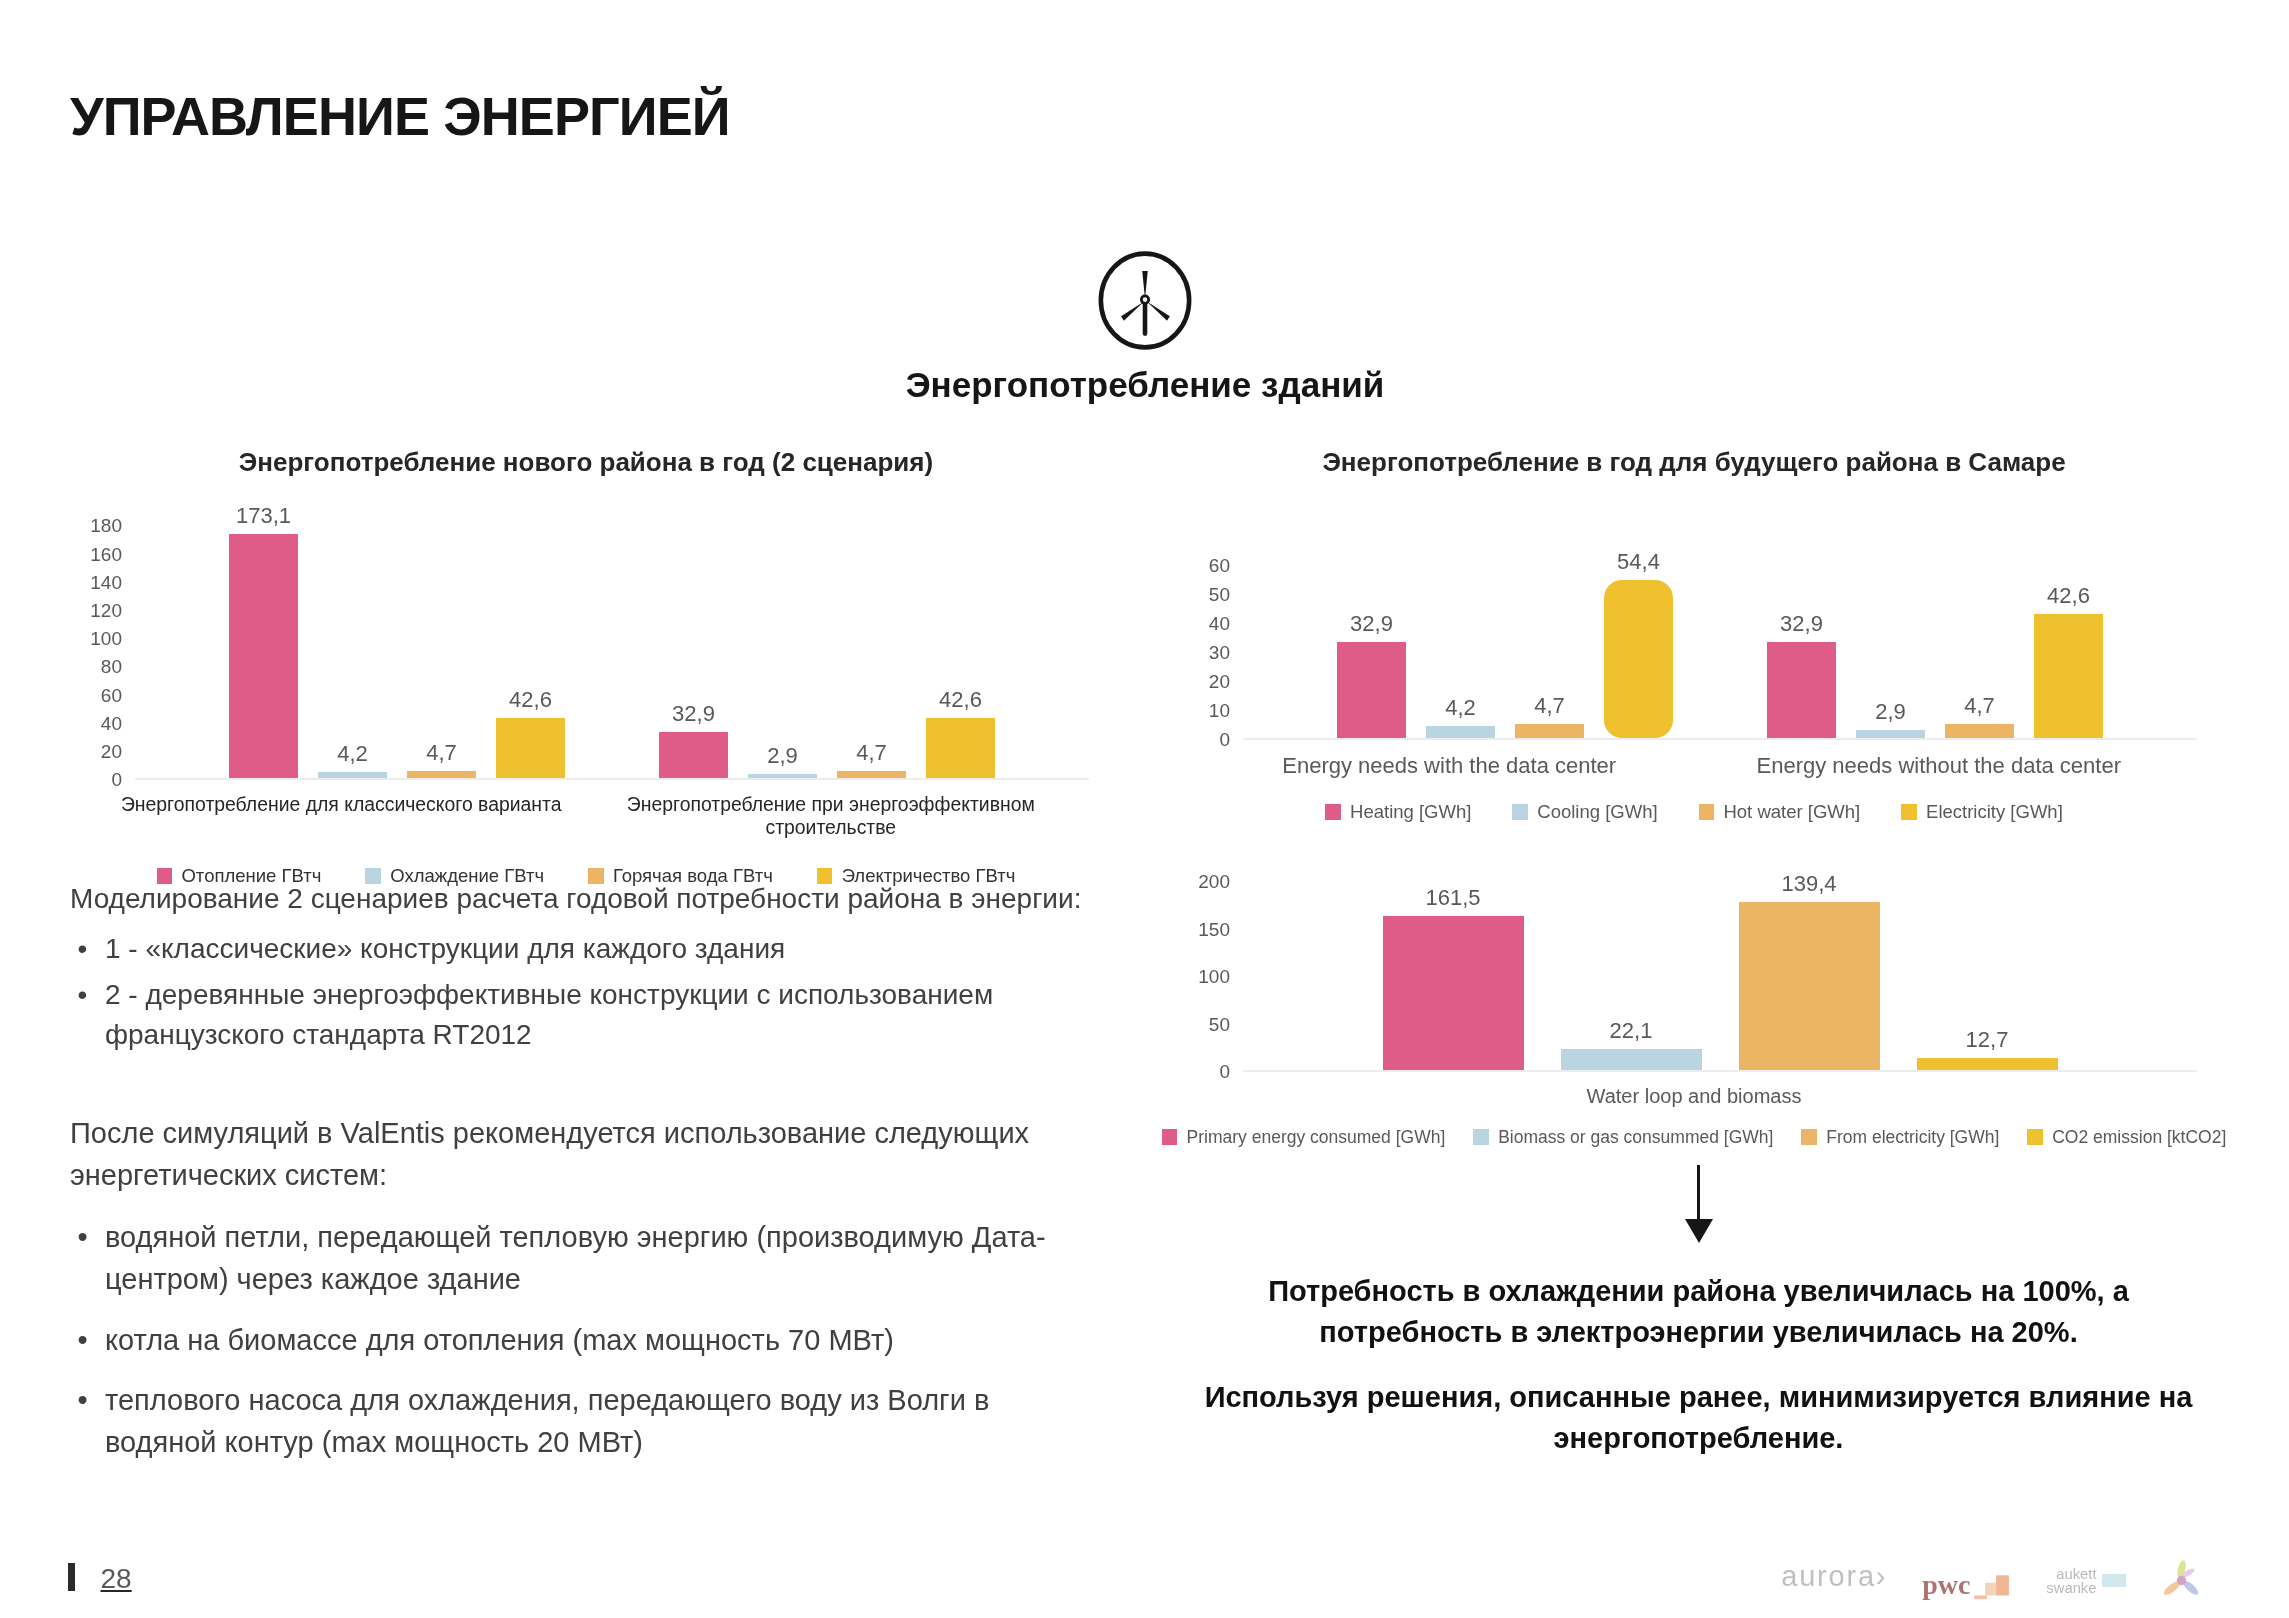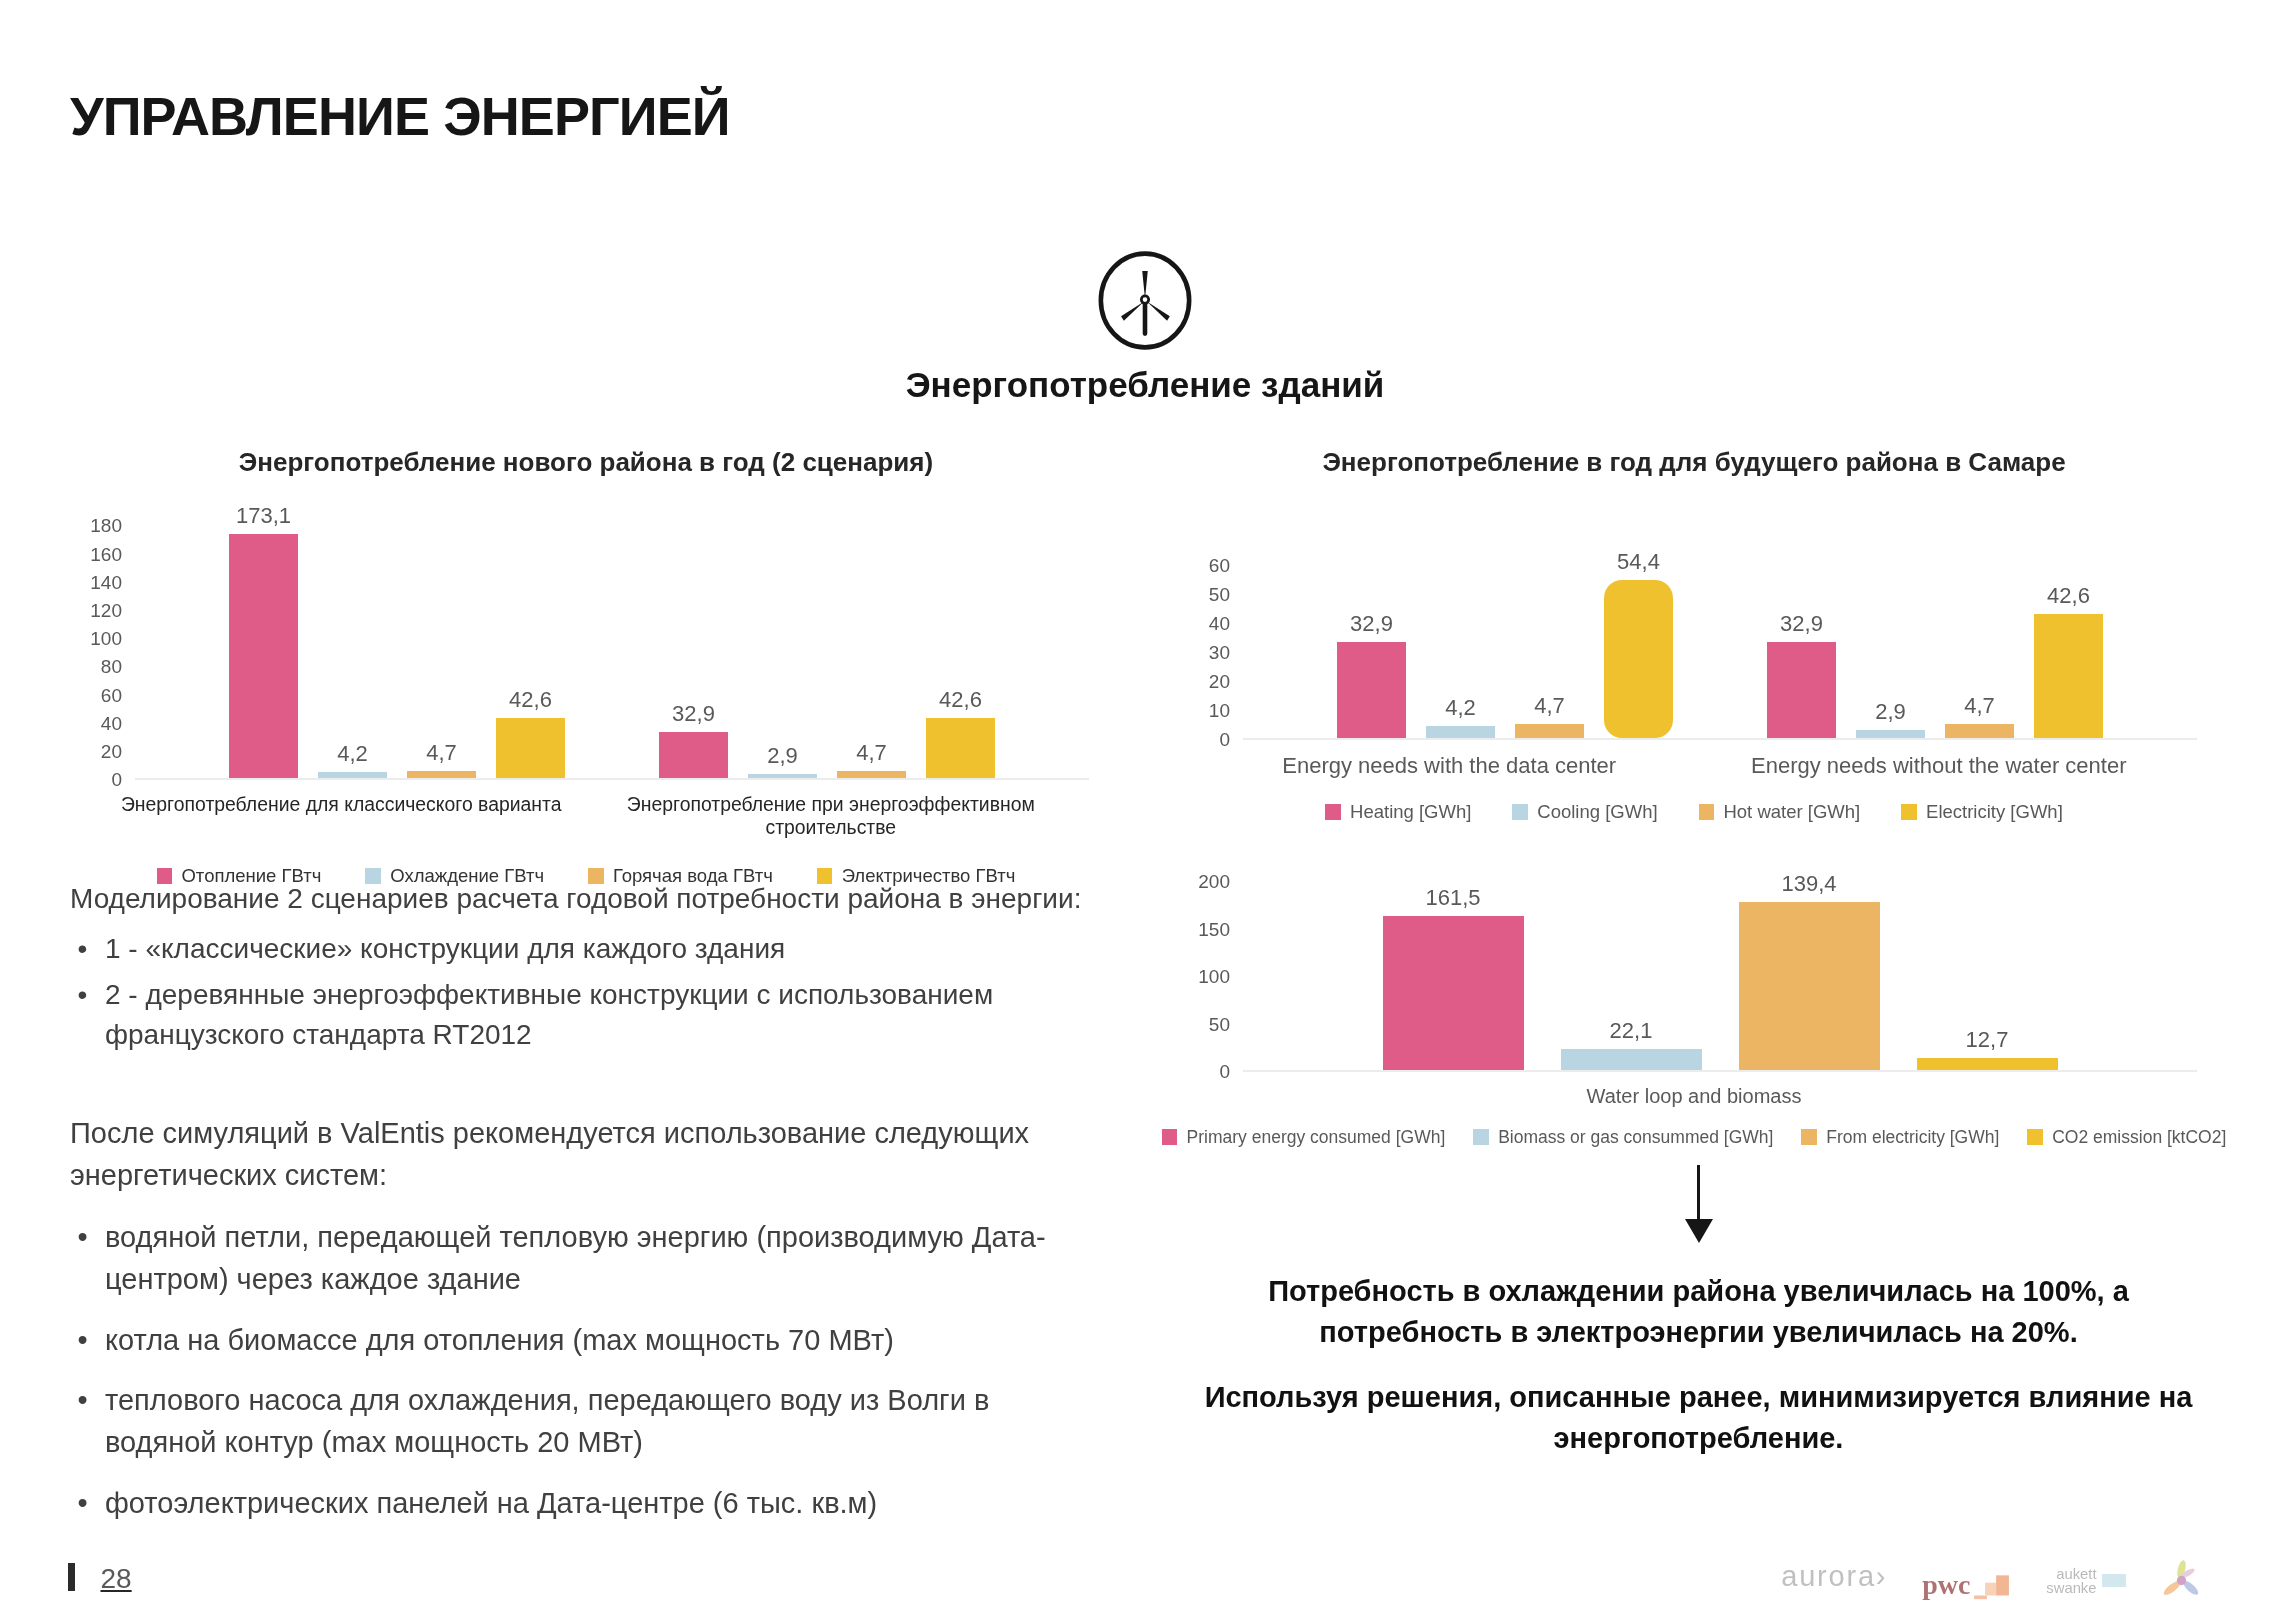--- a/index.html
+++ b/index.html
@@ -201,21 +201,21 @@
               <div class="bar-label">4,7</div>
             </div>
             <div class="bar" style="width: 69px; height: 124px; background: rgb(240, 193, 47);">
               <div class="bar-label">42,6</div>
             </div>
           </div>
         </div>
     </div>
     <div class="cat-row">
         <div class="cat">Energy needs with the data center</div>
-        <div class="cat">Energy needs without the water center</div>
+        <div class="cat">Energy needs without the data center</div>
       </div>
     <div class="legend">
         <div class="legend-item">
           <span class="swatch" style="background: rgb(224, 92, 136);"></span>
           <span>Heating [GWh]</span>
         </div>
         <div class="legend-item">
           <span class="swatch" style="background: rgb(185, 213, 226);"></span>
           <span>Cooling [GWh]</span>
         </div>
@@ -292,23 +292,20 @@
   <div class="textblock tb2">
     <p class="tb-intro">После симуляций в ValEntis рекомендуется использование следующих энергетических систем:</p>
     <div class="bullet">
       <span>водяной петли, передающей тепловую энергию (производимую Дата-центром) через каждое здание</span>
     </div>
     <div class="bullet">
       <span>котла на биомассе для отопления (max мощность 70 МВт)</span>
     </div>
     <div class="bullet">
       <span>теплового насоса для охлаждения, передающего воду из Волги в водяной контур (max мощность 20 МВт)</span>
-    </div>
-    <div class="bullet">
-      <span>фотоэлектрических панелей на Дата-центре (6 тыс. кв.м)</span>
     </div>
   </div>
 
   <div class="conclusion">
     <div>
       <div class="down-arrow"></div>
       <div class="down-arrow-head"></div>
     </div>
     <p class="concl-p concl-p1">Потребность в охлаждении района увеличилась на 100%, а потребность в электроэнергии увеличилась на 20%.</p>
     <p class="concl-p concl-p2">Используя решения, описанные ранее, минимизируется влияние на энергопотребление.</p>

